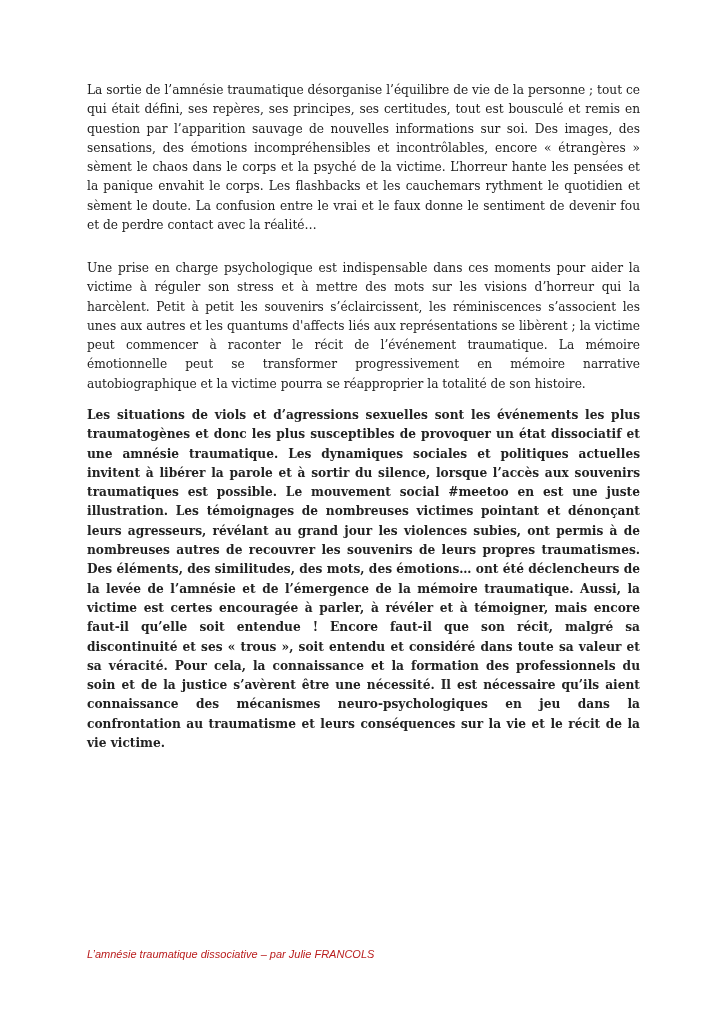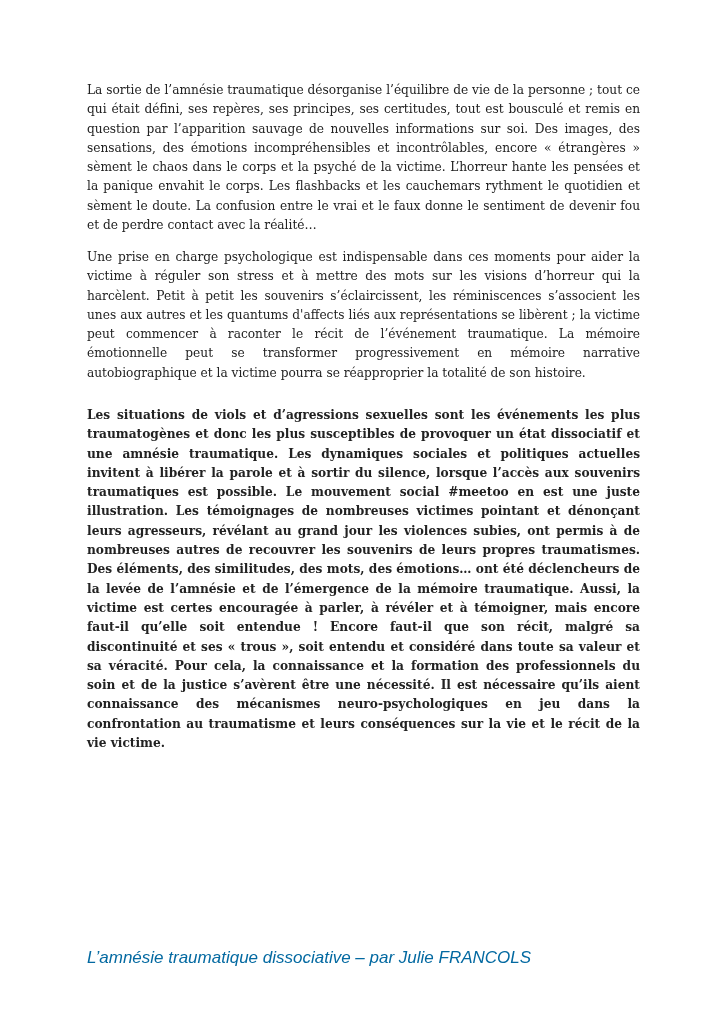--- a/index.html
+++ b/index.html
@@ -5,26 +5,26 @@
   html, body { margin: 0; padding: 0; background: #ffffff; }
   body { width: 725px; height: 1024px; position: relative; overflow: hidden; }
   .page { position: absolute; left: 0; top: 0; width: 725px; height: 1024px; background: #fff; }
   .body-text {
     position: absolute; left: 87px; width: 553px;
     font-family: "DejaVu Serif", "Liberation Serif", serif;
     font-size: 12.2px; line-height: 19.3px; color: #222;
     text-align: justify; margin: 0;
   }
   #p1 { top: 81px; }
-  #p2 { top: 248px; }
+  #p2 { top: 259px; }
   #p3 { top: 406px; font-weight: bold; }
   .footer {
     position: absolute; left: 87px; top: 948px;
     font-family: "Liberation Sans", "DejaVu Sans", sans-serif;
-    font-style: italic; font-size: 17px; color: #0369a1;
+    font-style: italic; font-size: 11px; color: #b91c1c;
   }
 </style>
 </head>
 <body>
 
 <div class="page">
   <p id="p1" class="body-text">La sortie de l’amnésie traumatique désorganise l’équilibre de vie de la personne ; tout ce qui était défini, ses repères, ses principes, ses certitudes, tout est bousculé et remis en question par l’apparition sauvage de nouvelles informations sur soi. Des images, des sensations, des émotions incompréhensibles et incontrôlables, encore « étrangères » sèment le chaos dans le corps et la psyché de la victime. L’horreur hante les pensées et la panique envahit le corps. Les flashbacks et les cauchemars rythment le quotidien et sèment le doute. La confusion entre le vrai et le faux donne le sentiment de devenir fou et de perdre contact avec la réalité…</p>
   <p id="p2" class="body-text">Une prise en charge psychologique est indispensable dans ces moments pour aider la victime à réguler son stress et à mettre des mots sur les visions d’horreur qui la harcèlent. Petit à petit les souvenirs s’éclaircissent, les réminiscences s’associent les unes aux autres et les quantums d'affects liés aux représentations se libèrent ; la victime peut commencer à raconter le récit de l’événement traumatique. La mémoire émotionnelle peut se transformer progressivement en mémoire narrative autobiographique et la victime pourra se réapproprier la totalité de son histoire.</p>
   <p id="p3" class="body-text">Les situations de viols et d’agressions sexuelles sont les événements les plus traumatogènes et donc les plus susceptibles de provoquer un état dissociatif et une amnésie traumatique. Les dynamiques sociales et politiques actuelles invitent à libérer la parole et à sortir du silence, lorsque l’accès aux souvenirs traumatiques est possible. Le mouvement social #meetoo en est une juste illustration. Les témoignages de nombreuses victimes pointant et dénonçant leurs agresseurs, révélant au grand jour les violences subies, ont permis à de nombreuses autres de recouvrer les souvenirs de leurs propres traumatismes. Des éléments, des similitudes, des mots, des émotions… ont été déclencheurs de la levée de l’amnésie et de l’émergence de la mémoire traumatique. Aussi, la victime est certes encouragée à parler, à révéler et à témoigner, mais encore faut-il qu’elle soit entendue ! Encore faut-il que son récit, malgré sa discontinuité et ses « trous », soit entendu et considéré dans toute sa valeur et sa véracité. Pour cela, la connaissance et la formation des professionnels du soin et de la justice s’avèrent être une nécessité. Il est nécessaire qu’ils aient connaissance des mécanismes neuro-psychologiques en jeu dans la confrontation au traumatisme et leurs conséquences sur la vie et le récit de la vie victime.</p>
   <div class="footer">L’amnésie traumatique dissociative – par Julie FRANCOLS</div>

